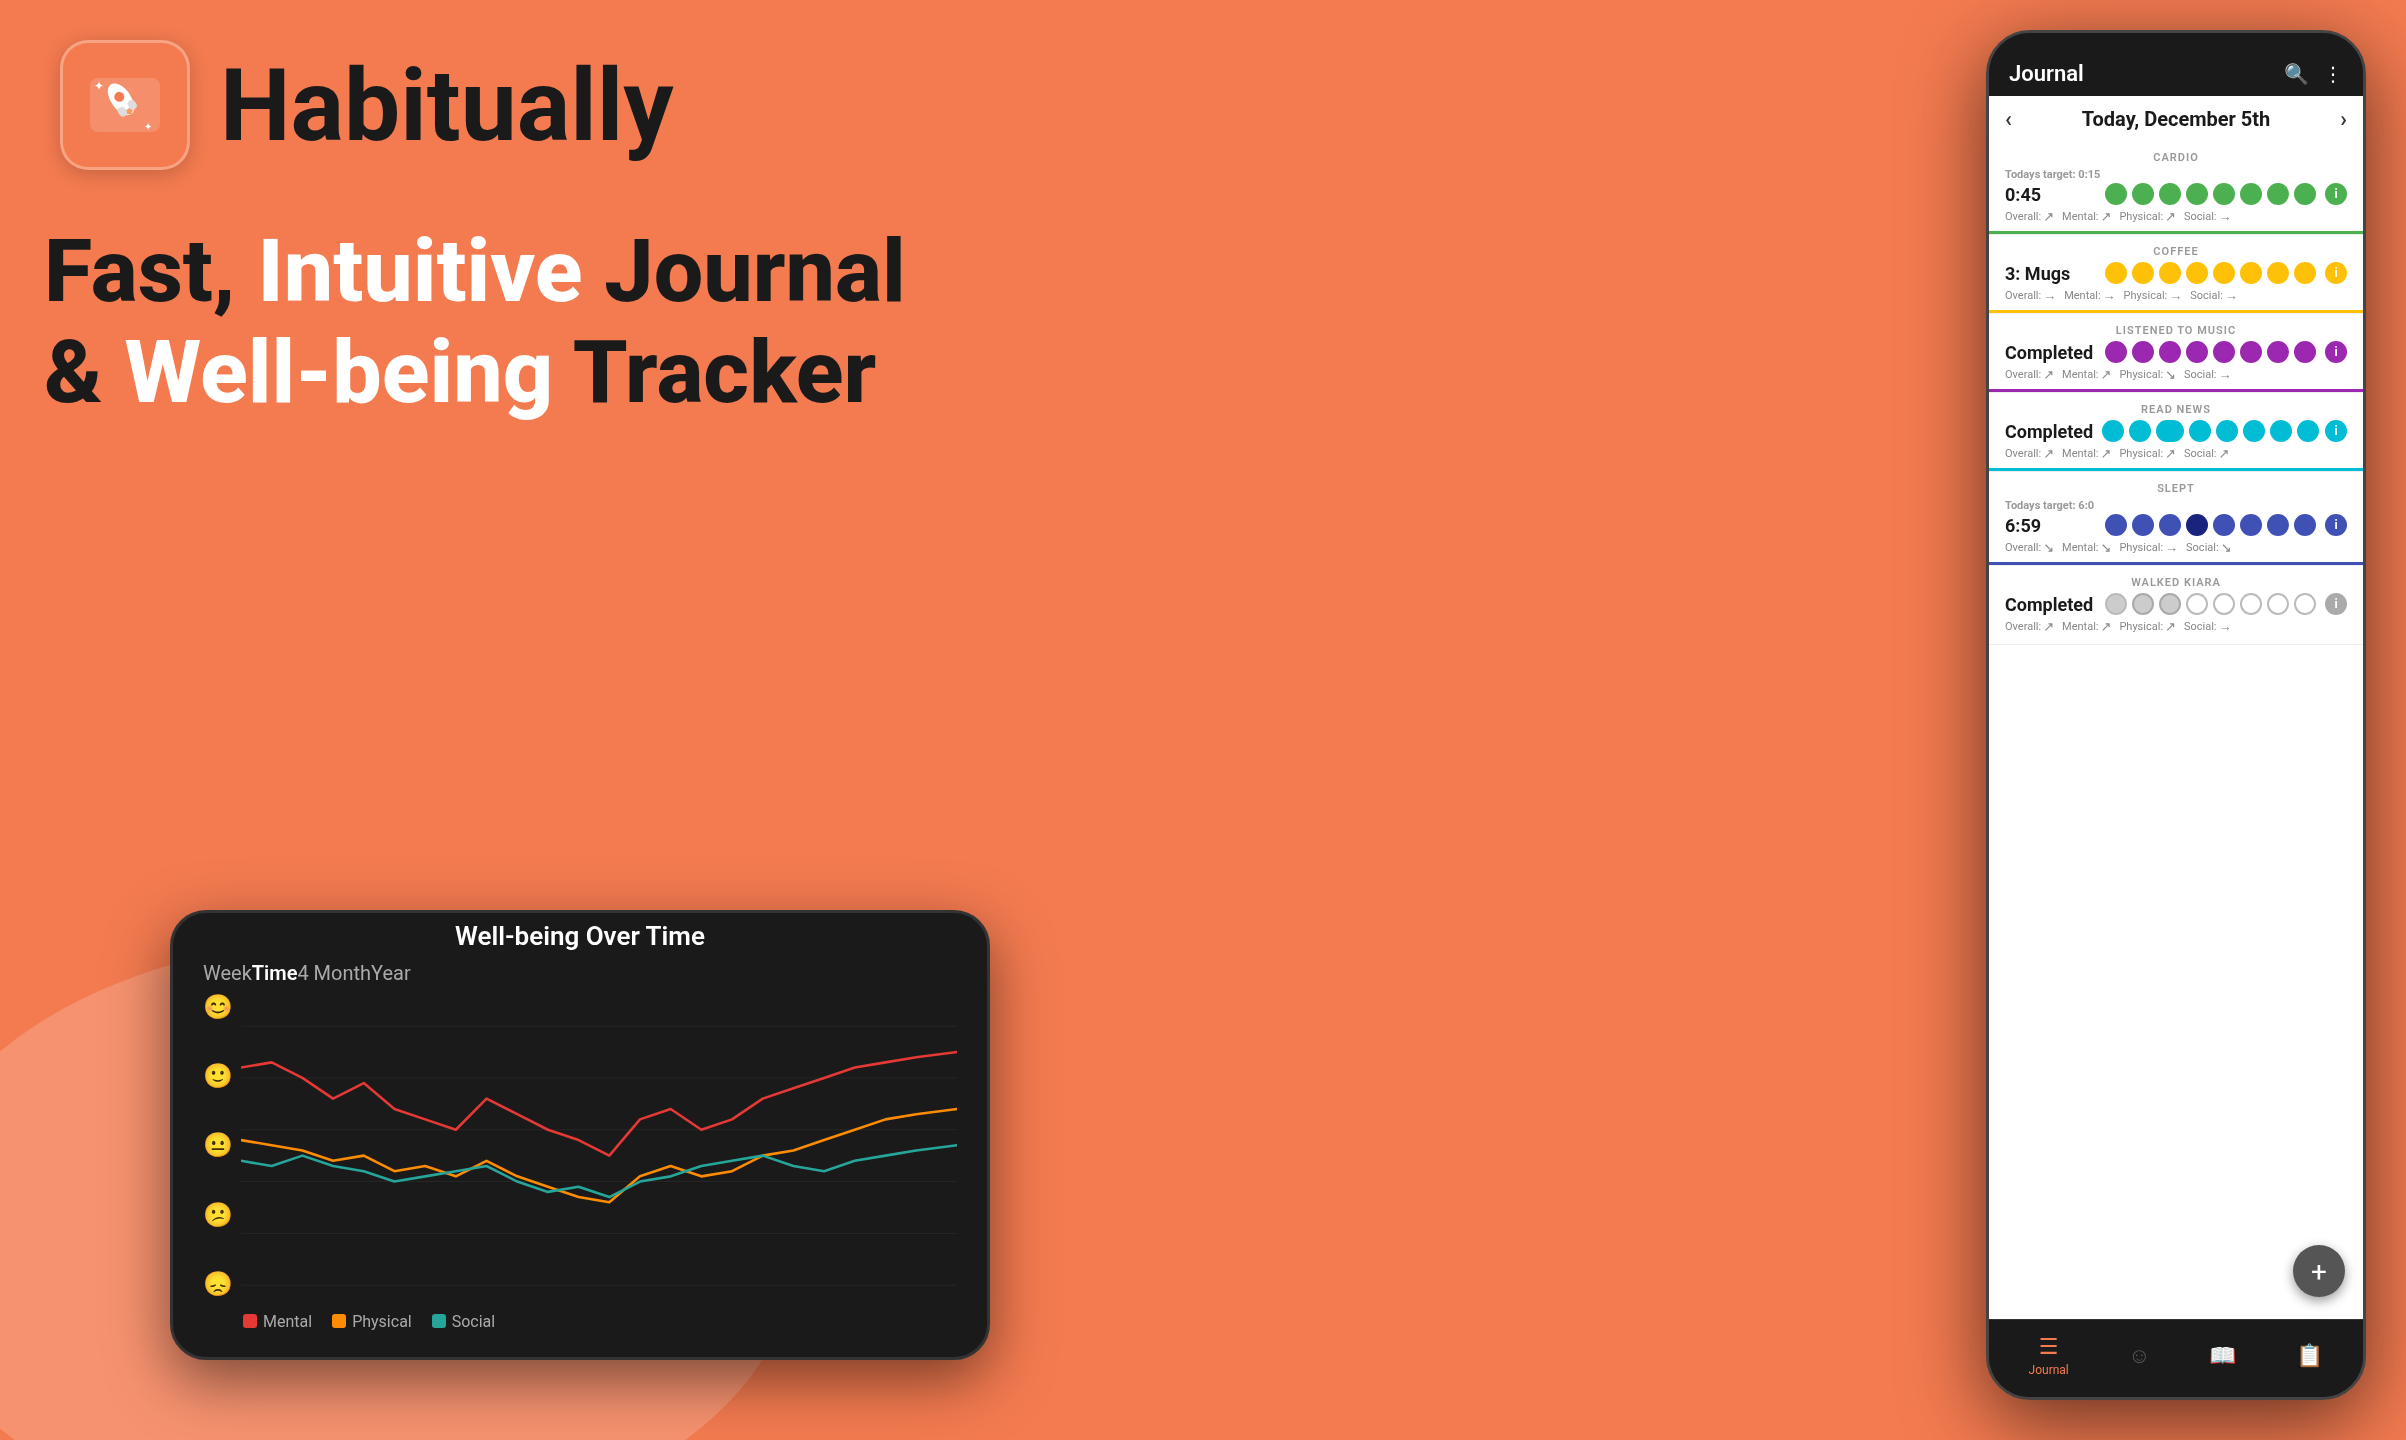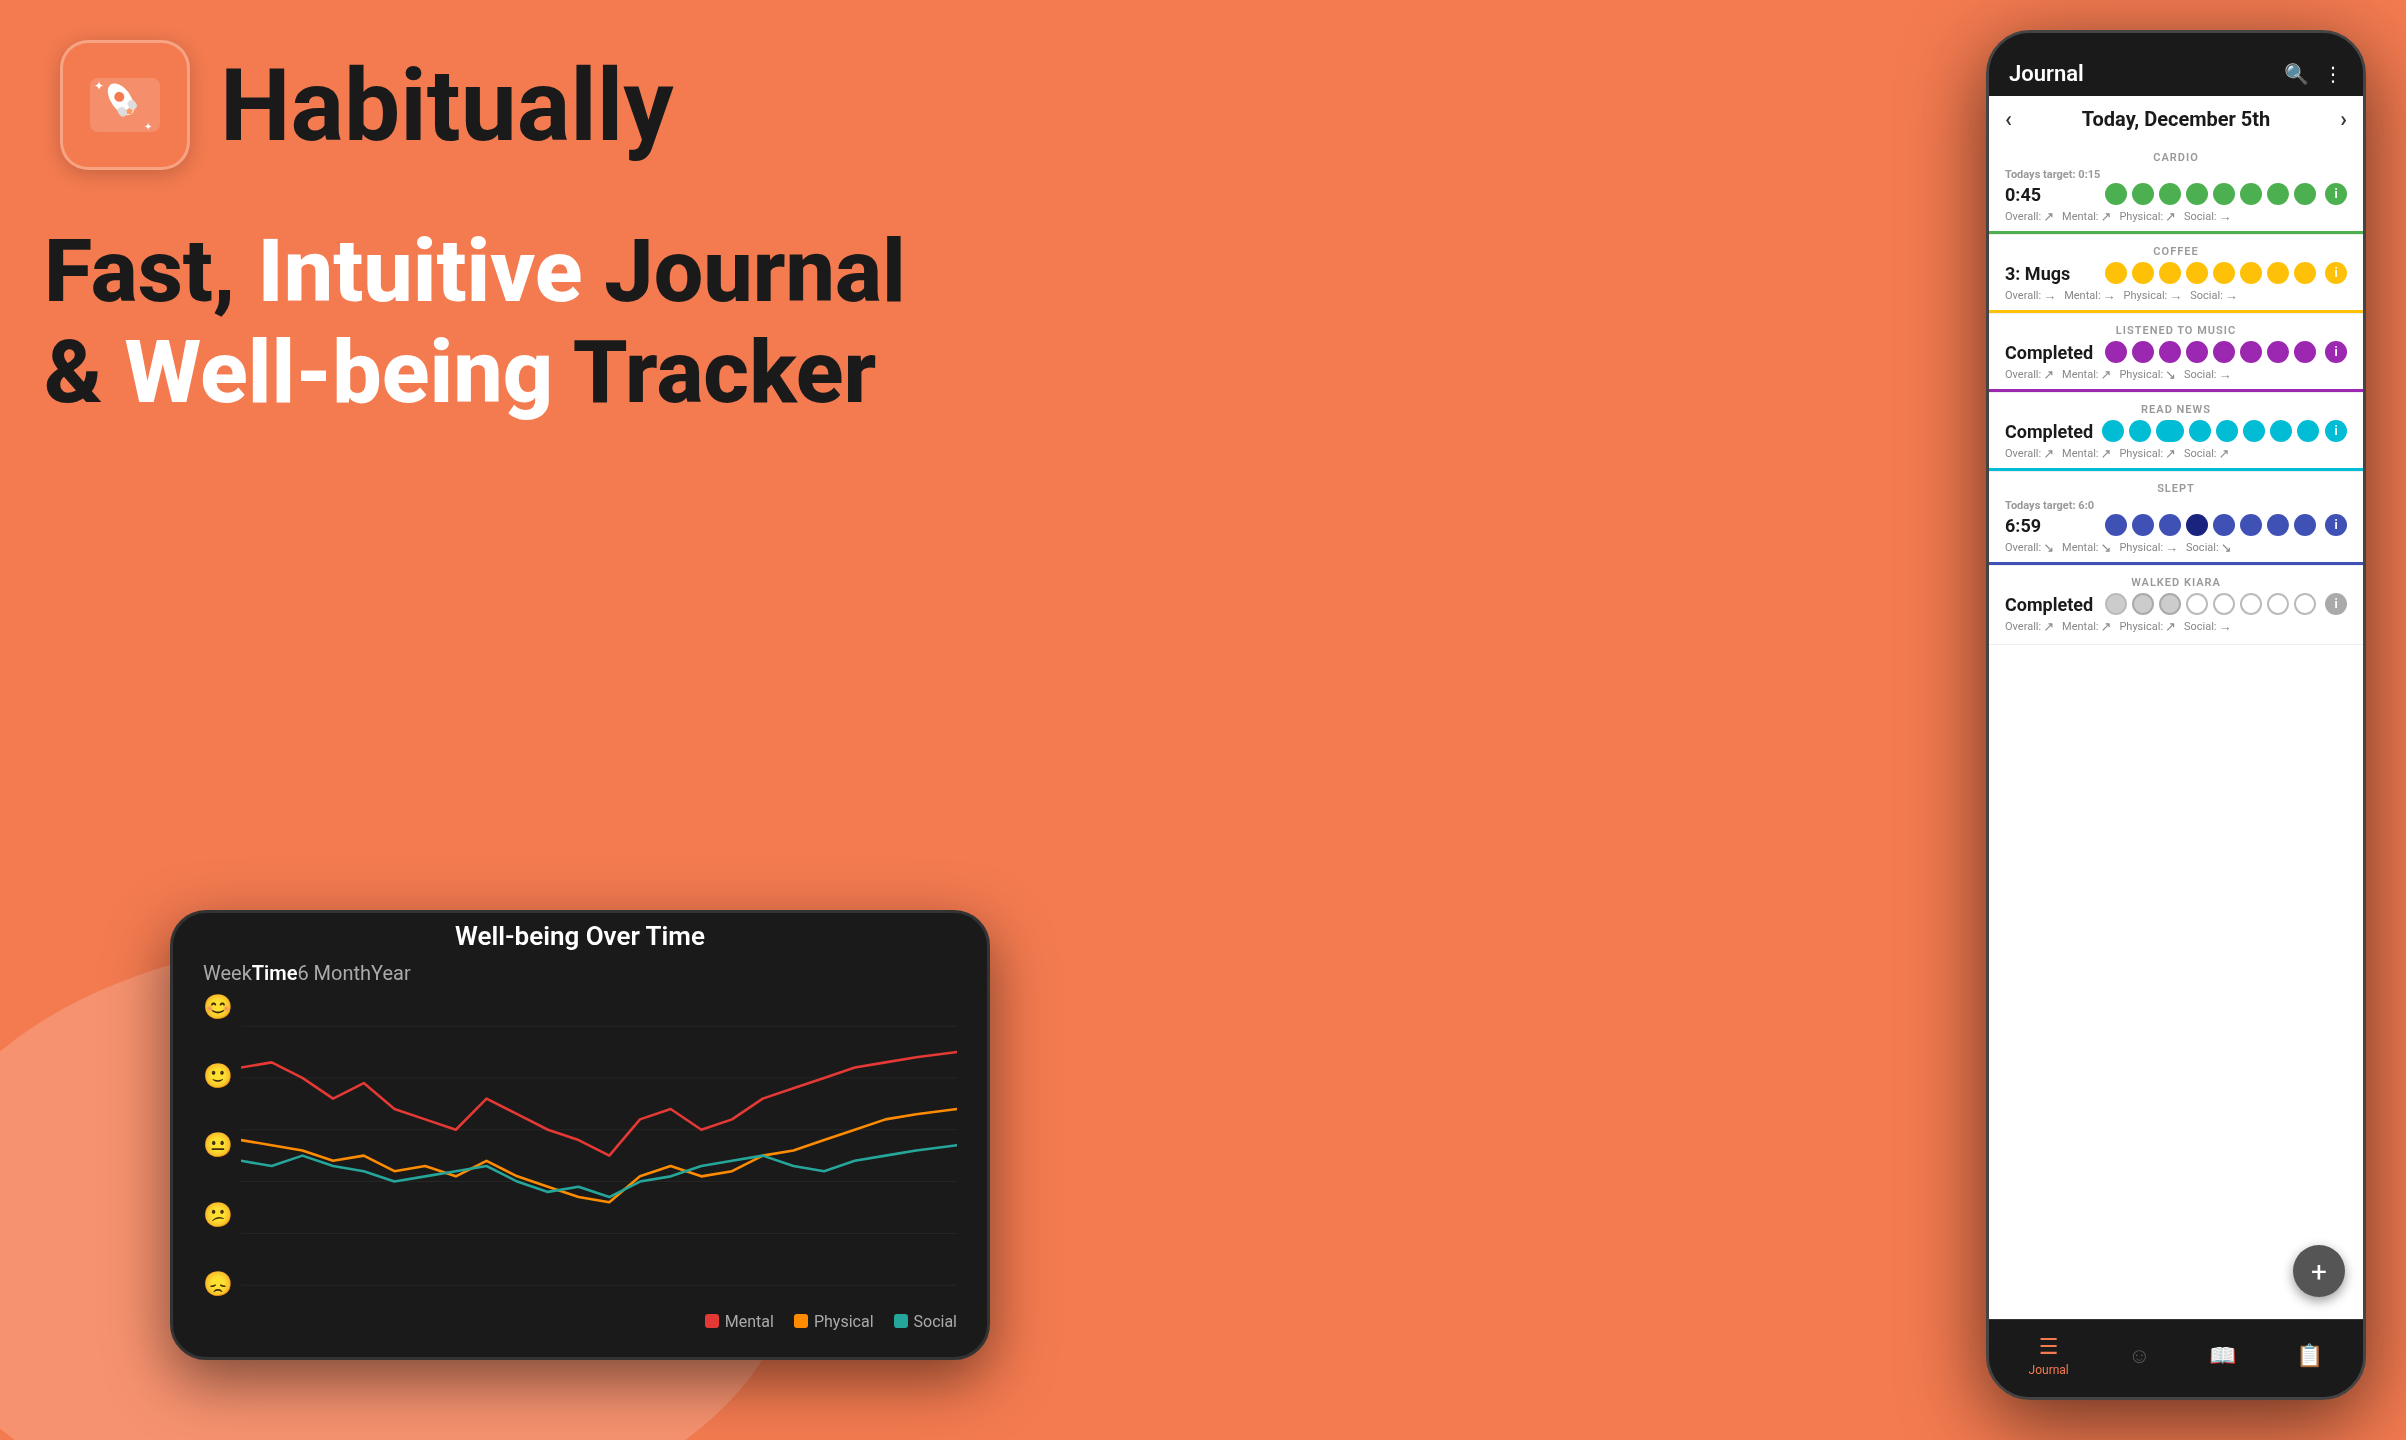--- a/index.html
+++ b/index.html
@@ -130,21 +130,21 @@
       font-size: 24px;
       line-height: 1;
     }
     .chart-svg-area {
       flex: 1;
       position: relative;
     }
     .chart-legend {
       display: flex;
       gap: 20px;
-      justify-content: flex-end;
+      justify-content: flex-start;
       margin-top: 6px;
       margin-left: 40px;
     }
     .legend-item {
       display: flex;
       align-items: center;
       gap: 6px;
       color: #aaa;
       font-size: 16px;
     }
@@ -392,21 +392,21 @@
     &amp; <span>Well-being</span> Tracker
   </div>
 </div>
 
 <div class="phone-landscape">
   <div class="chart-container">
     <div class="chart-title">Well-being Over Time</div>
     <div class="chart-tabs">
       <span class="chart-tab">Week</span>
       <span class="chart-tab" style="color:white;font-weight:600;">Time</span>
-      <span class="chart-tab">6 Month</span>
+      <span class="chart-tab">4 Month</span>
       <span class="chart-tab">Year</span>
     </div>
     <div class="chart-area">
       <div class="chart-y-axis">
         <span class="emoji-label">😊</span>
         <span class="emoji-label">🙂</span>
         <span class="emoji-label">😐</span>
         <span class="emoji-label">😕</span>
         <span class="emoji-label">😞</span>
       </div>

